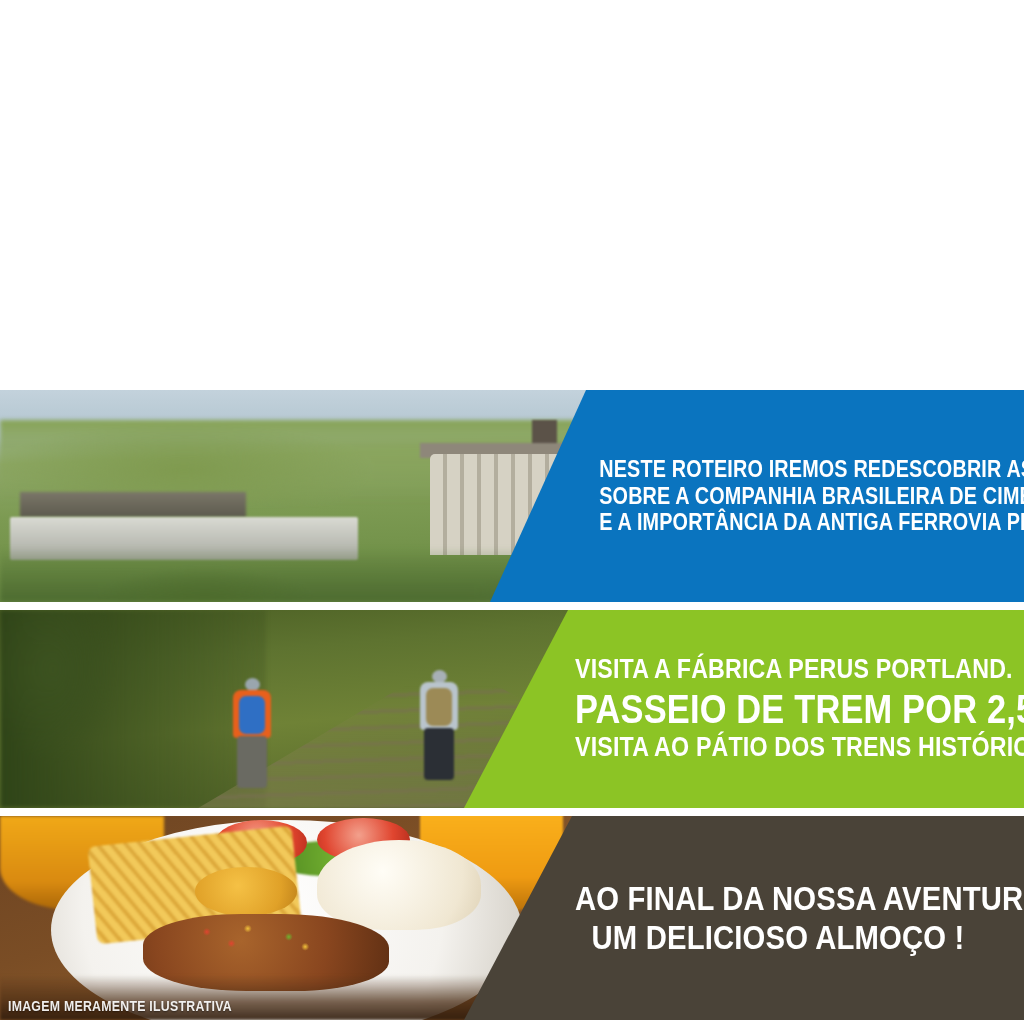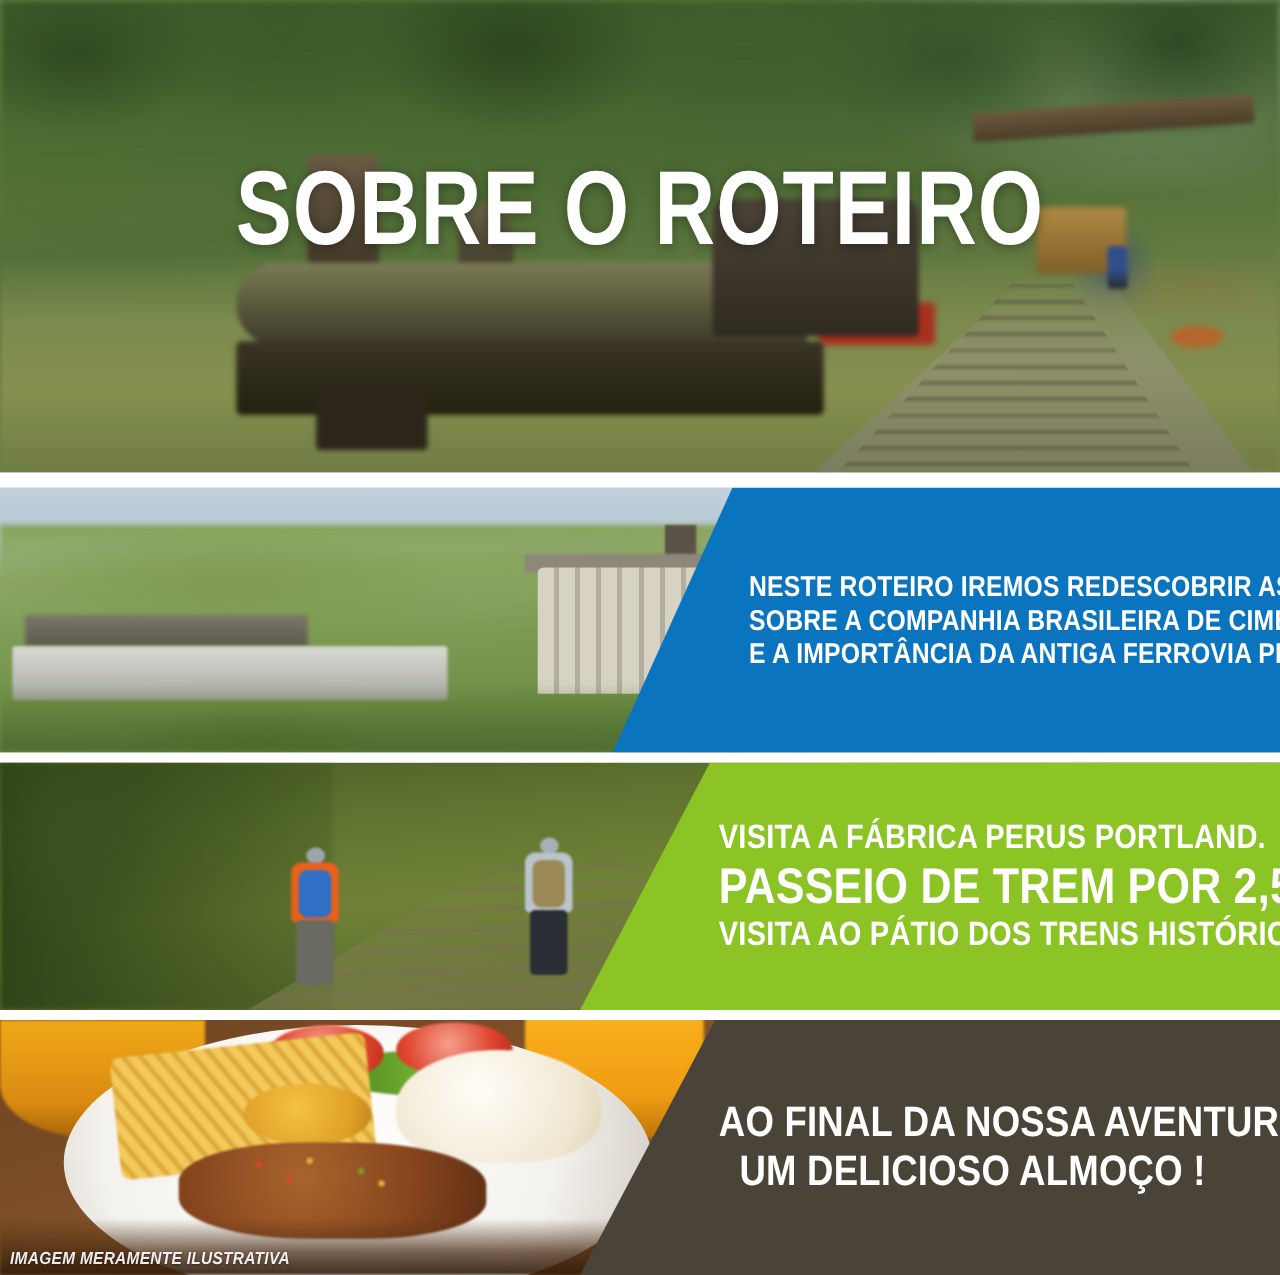--- a/index.html
+++ b/index.html
@@ -144,21 +144,21 @@
     font-weight:bold;
     letter-spacing:1px;
     transform:scaleX(.80);
     text-shadow:0 2px 10px rgba(0,0,0,.35);
     font-family:"Liberation Sans", sans-serif;
   }
 
   
   .row { position:absolute; left:0; width:1024px; background:#ffffff; }
   .row-photo {
-    position:absolute; left:0; top:0; height:100%; width:100%;font-style:italic;
+    position:absolute; left:0; top:0; height:100%; width:100%;
   }
   .row-panel {
     position:absolute; top:0; right:0; height:100%;
     display:flex; flex-direction:column; justify-content:center;
     color:#ffffff;
   }
   .panel-text { width:100%; text-align:center; padding:0 10px 0 78px; }
   .panel-line {
     display:block;
     font-weight:bold;
@@ -407,43 +407,20 @@
     transform-origin:left bottom;
     text-shadow:0 1px 2px rgba(0,0,0,.5);
     white-space:nowrap;
   }
 </style>
 </head>
 <body>
 
 <div class="poster">
 
-  <div class="band hero">
-    <div class="hero-photo">
-      <div class="hero-sky"></div>
-      <div class="hero-canopy"></div>
-      <div class="hero-ground"></div>
-      <div class="hero-track"></div>
-      <div class="hero-rail"></div>
-      <div class="hero-gantry"></div>
-      <div class="hero-shed"></div>
-      <div class="hero-red"></div>
-      <div class="loco">
-        <div class="loco-stack"></div>
-        <div class="loco-dome"></div>
-        <div class="loco-boiler"></div>
-        <div class="loco-cab"></div>
-        <div class="loco-under"></div>
-        <div class="loco-wheelbox"></div>
-      </div>
-      <div class="hero-person"></div>
-      <div class="hero-dog"></div>
-    </div>
-    <div class="hero-title">SOBRE O ROTEIRO</div>
-  </div>
 
   <div class="band row row2">
     <div class="row-photo row2-wrap">
       <div class="row2-photo">
         <div class="f-sky"></div>
         <div class="f-hill"></div>
         <div class="f-stack"></div>
         <div class="f-stack2"></div>
         <div class="f-plantR"></div>
         <div class="f-silotop"></div>

